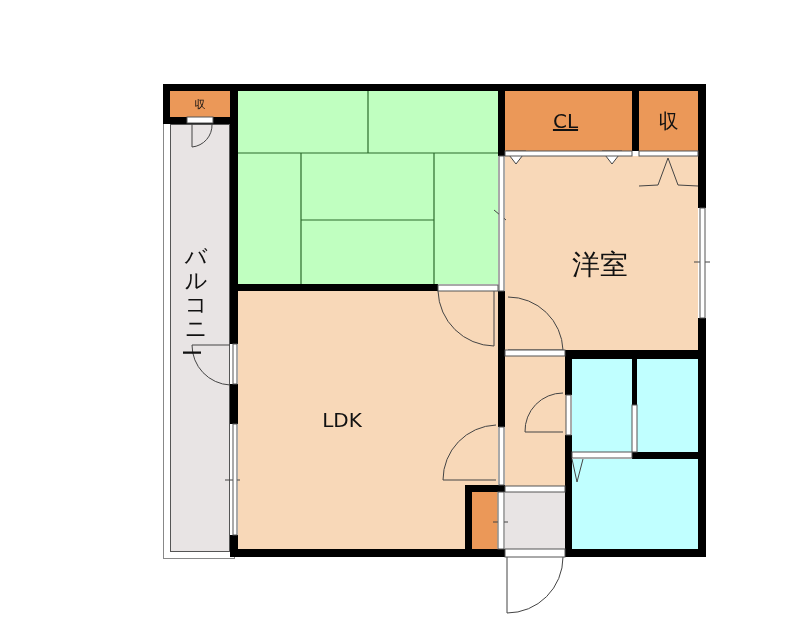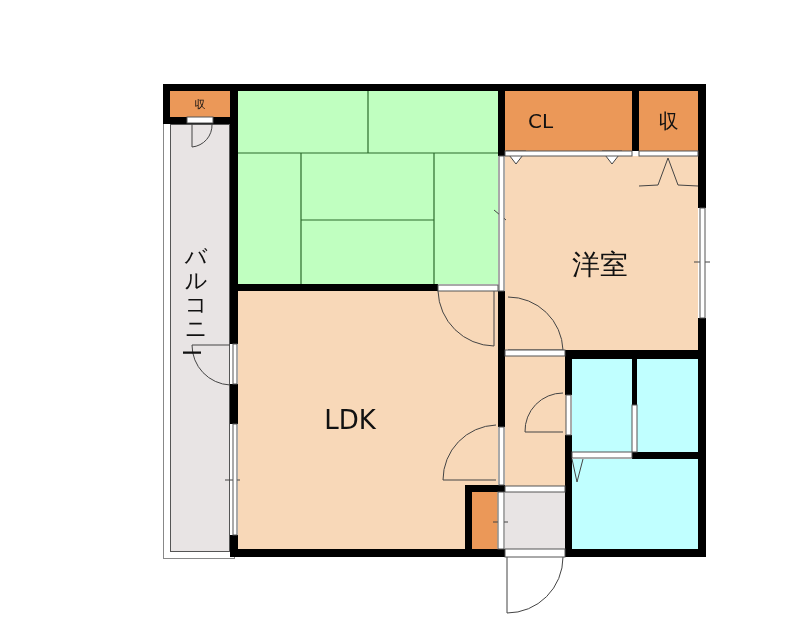--- a/index.html
+++ b/index.html
@@ -16,29 +16,29 @@
 
   <div class="abs" style="left:163px;top:118px;width:72px;height:441px;border:1px solid #888;background:#fff;"></div>
   <div class="abs" style="left:170px;top:124px;width:60px;height:428px;background:#e8e4e4;border:1px solid #555;"></div>
 
   <div class="abs" style="left:170px;top:91px;width:60px;height:26px;background:#eb9858;"></div>
   <div class="lbl" style="left:170px;top:91px;width:60px;height:26px;font-size:11px;">収</div>
 
   <div class="abs" style="left:238px;top:91px;width:260px;height:193px;background:#c0ffc0;"></div>
 
   <div class="abs" style="left:505px;top:91px;width:127px;height:60px;background:#eb9858;"></div>
-  <div class="lbl" style="left:480px;top:91px;width:121px;height:60px;font-size:20px;">CL</div>
+  <div class="lbl" style="left:505px;top:91px;width:121px;height:60px;font-size:20px;text-decoration:underline;">CL</div>
   <div class="abs" style="left:639px;top:91px;width:59px;height:60px;background:#eb9858;"></div>
   <div class="lbl" style="left:639px;top:91px;width:59px;height:60px;font-size:20px;">収</div>
 
   <div class="abs" style="left:505px;top:156px;width:193px;height:194px;background:#f8d8b8;"></div>
   <div class="lbl" style="left:540px;top:240px;width:120px;height:50px;font-size:28px;text-align:center;">洋室</div>
 
   <div class="abs" style="left:238px;top:291px;width:260px;height:258px;background:#f8d8b8;"></div>
-  <div class="lbl" style="left:300px;top:395px;width:100px;height:50px;font-size:26px;">LDK</div>
+  <div class="lbl" style="left:292px;top:395px;width:100px;height:50px;font-size:20px;">LDK</div>
 
   <div class="abs" style="left:505px;top:356px;width:62px;height:130px;background:#f8d8b8;"></div>
   <div class="abs" style="left:505px;top:492px;width:62px;height:57px;background:#e8e4e4;"></div>
   <div class="abs" style="left:472px;top:492px;width:25px;height:57px;background:#eb9858;"></div>
 
   <div class="abs" style="left:572px;top:359px;width:60px;height:93px;background:#c0ffff;"></div>
   <div class="abs" style="left:637px;top:359px;width:61px;height:93px;background:#c0ffff;"></div>
   <div class="abs" style="left:572px;top:459px;width:126px;height:90px;background:#c0ffff;"></div>
 
   <div class="abs wall" style="left:163px;top:84px;width:543px;height:7px;"></div>

